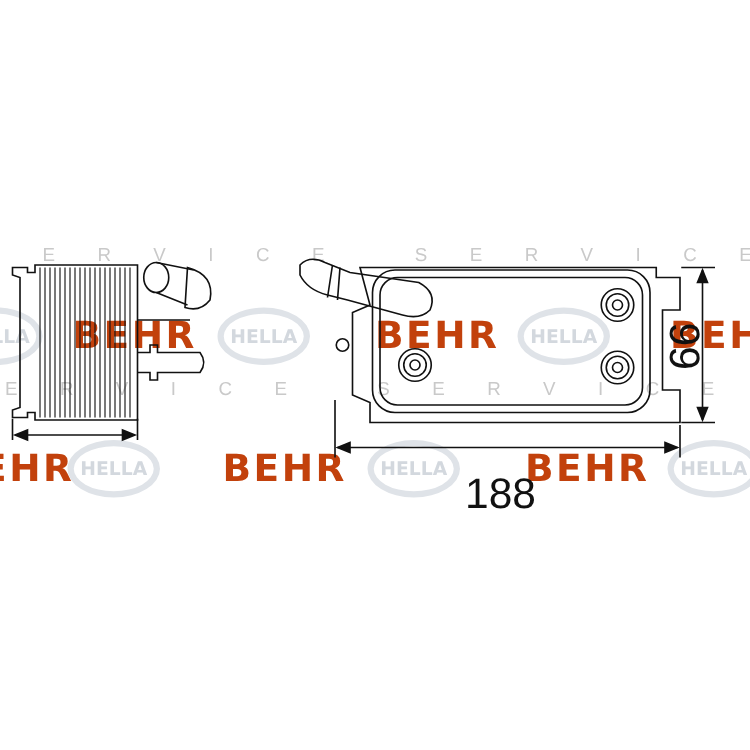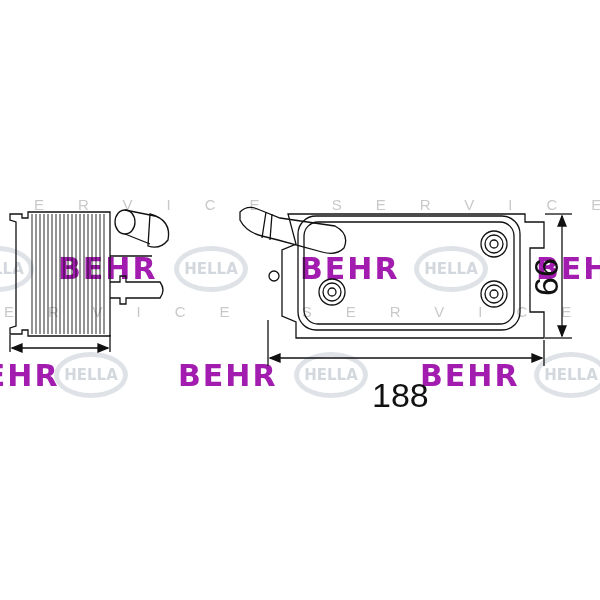--- a/index.html
+++ b/index.html
@@ -1,17 +1,17 @@
 <!DOCTYPE html>
 <html><head>
 <meta charset="utf-8">
 <style>
   html,body{margin:0;padding:0;background:#fff;}
   #stage{position:relative;width:600px;height:600px;overflow:hidden;background:#fff;font-family:"Liberation Sans",sans-serif;}
-  .wm-behr{position:absolute;font-family:"DejaVu Sans",sans-serif;font-weight:bold;font-size:30px;color:#a21caf;letter-spacing:2px;}
+  .wm-behr{position:absolute;font-family:"DejaVu Sans",sans-serif;font-weight:bold;font-size:30px;color:#c2410c;letter-spacing:2px;}
   .wm-hella{position:absolute;width:74px;height:46px;border:5px solid #dfe3e8;border-radius:50%;box-sizing:border-box;display:flex;align-items:center;justify-content:center;}
   .wm-hella span{font-family:"DejaVu Sans",sans-serif;font-weight:bold;font-size:15px;color:#d3d8de;}
   .wm-service{position:absolute;font-size:15px;color:#c9c9c9;letter-spacing:34px;white-space:nowrap;}
   .dim{position:absolute;font-size:34px;color:#111;}
   svg{position:absolute;left:0;top:0;}
 </style>
 </head>
 <body>
 
 <div id="stage">

